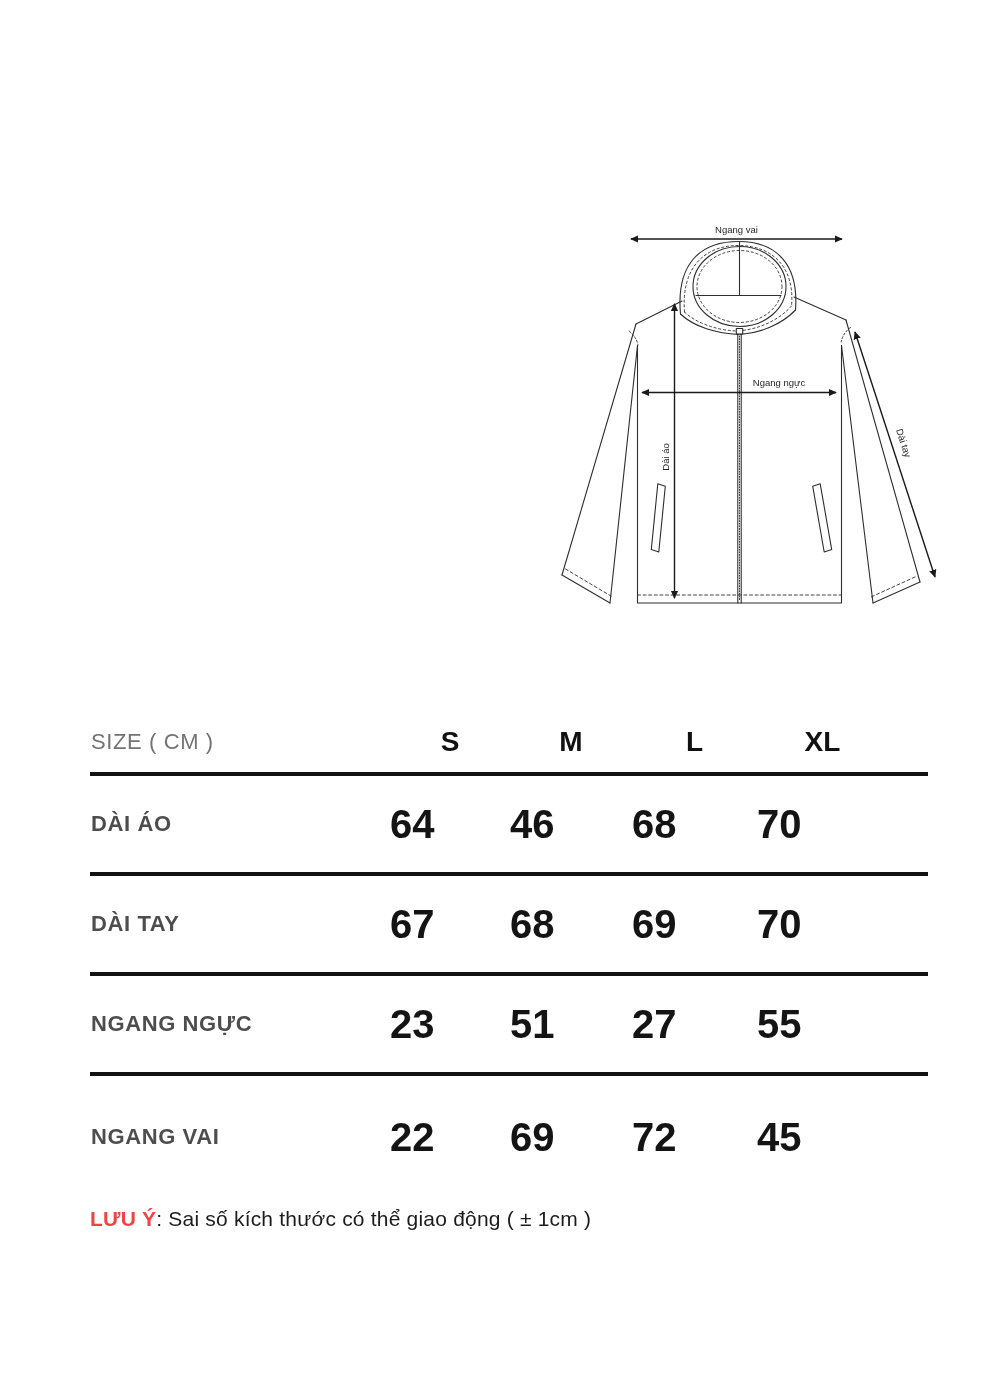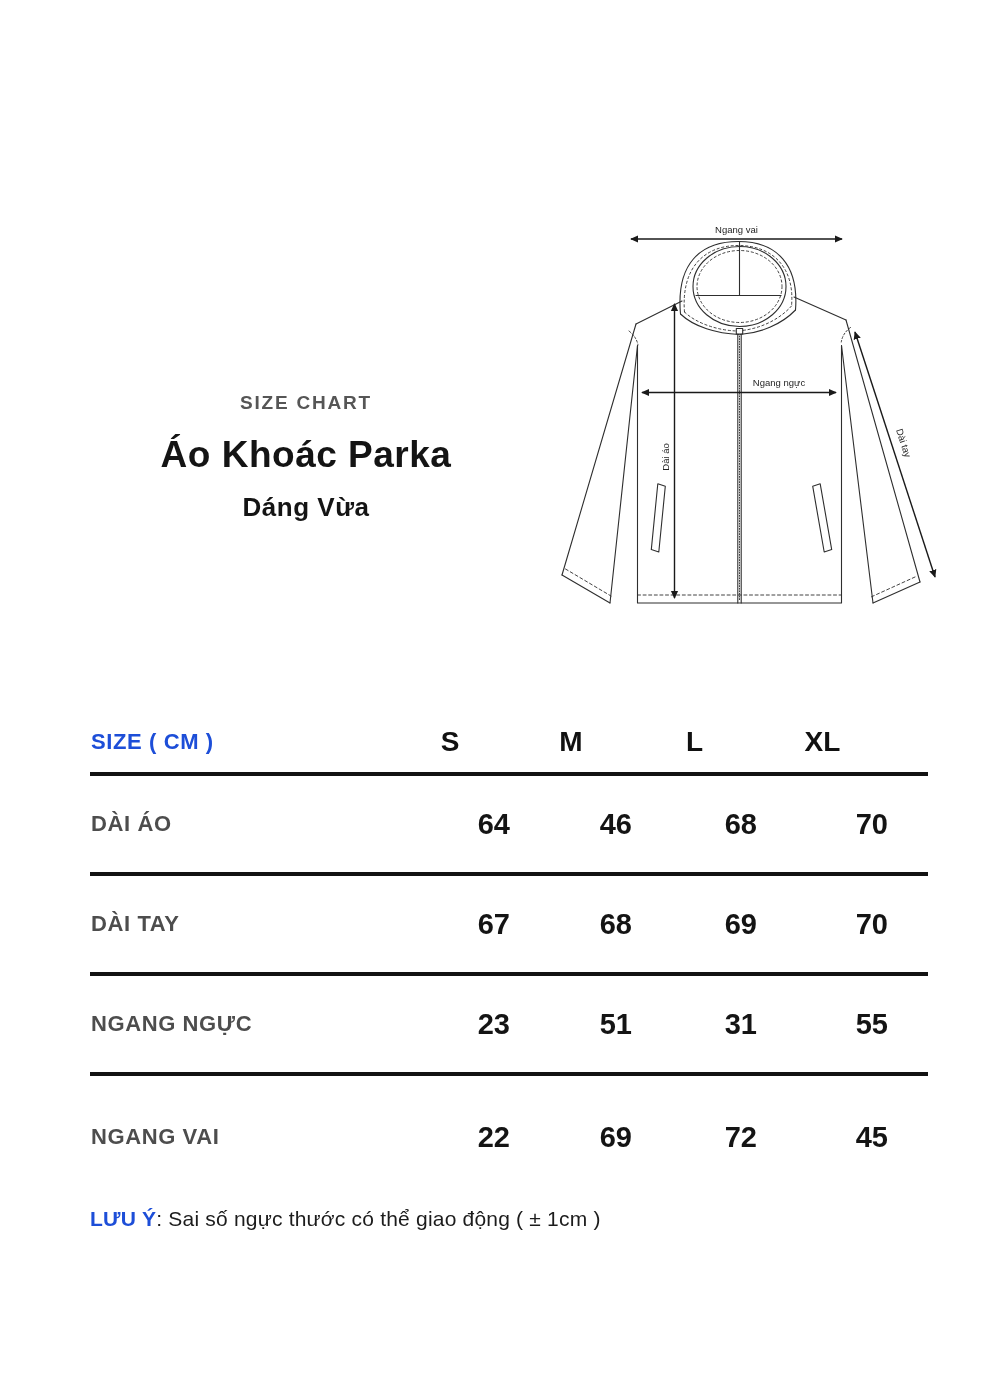--- a/index.html
+++ b/index.html
@@ -36,46 +36,41 @@
   .size-table { position:absolute; left:90px; top:712px; width:838px; }
   .t-header, .t-row {
     display:grid;
     grid-template-columns:300px 120px 122px 125px 131px;
     align-items:center;
   }
   .t-header { height:64px; border-bottom:4px solid #121212; }
   .t-row { height:100px; border-bottom:4px solid #121212; }
   .t-row.last { height:122px; border-bottom:none; }
   .t-corner {
-    font-size:22px; font-weight:700; color:#1d4ed8; letter-spacing:0.6px;
+    font-size:22px; font-weight:400; color:#737373; letter-spacing:0.6px;
     padding-left:1px;
   }
   .t-size { font-size:28px; font-weight:700; color:#111111; text-align:center; }
   .t-label {
     font-size:22px; font-weight:700; color:#4d4d4d; letter-spacing:0.6px;
     padding-left:1px;
   }
-  .t-val { font-size:29px; font-weight:700; color:#141414; text-align:right; }
+  .t-val { font-size:40px; font-weight:700; color:#141414; text-align:left; }
   
   .note {
     position:absolute; left:90px; top:1207px;
     font-size:21px; color:#1c1c1c; letter-spacing:0.2px;
   }
-  .note b { font-weight:700; color:#1d4ed8; }
+  .note b { font-weight:700; color:#ef4444; }
 </style>
 </head>
 <body>
 
 <div class="page">
 
-  <div class="title-block">
-    <div class="eyebrow">SIZE CHART</div>
-    <div class="main-title">Áo Khoác Parka</div>
-    <div class="sub-title">Dáng Vừa</div>
-  </div>
 
   <div class="diagram">
     <svg width="400" height="410" viewBox="0 0 400 410">
       <defs>
         <marker id="ah" viewBox="0 0 10 9" refX="8" refY="4.5" markerWidth="9" markerHeight="9" markerUnits="userSpaceOnUse" orient="auto-start-reverse">
           <path d="M0,0.4 L9,4.5 L0,8.6 Z" fill="#1a1a1a"></path>
         </marker>
       </defs>
 
       <g stroke="#2e2e2e" stroke-width="1.1" fill="none" stroke-linejoin="round" stroke-linecap="round">
@@ -160,30 +155,30 @@
       <div class="t-val">67</div>
       <div class="t-val">68</div>
       <div class="t-val">69</div>
       <div class="t-val">70</div>
     </div>
 
     <div class="t-row">
       <div class="t-label">NGANG NGỰC</div>
       <div class="t-val">23</div>
       <div class="t-val">51</div>
-      <div class="t-val">31</div>
+      <div class="t-val">27</div>
       <div class="t-val">55</div>
     </div>
 
     <div class="t-row last">
       <div class="t-label">NGANG VAI</div>
       <div class="t-val">22</div>
       <div class="t-val">69</div>
       <div class="t-val">72</div>
       <div class="t-val">45</div>
     </div>
   </div>
 
   <div class="note">
-    <b>LƯU Ý</b><span>: Sai số ngực thước có thể giao động ( ± 1cm )</span>
+    <b>LƯU Ý</b><span>: Sai số kích thước có thể giao động ( ± 1cm )</span>
   </div>
 
 </div>
 
 </body></html>

